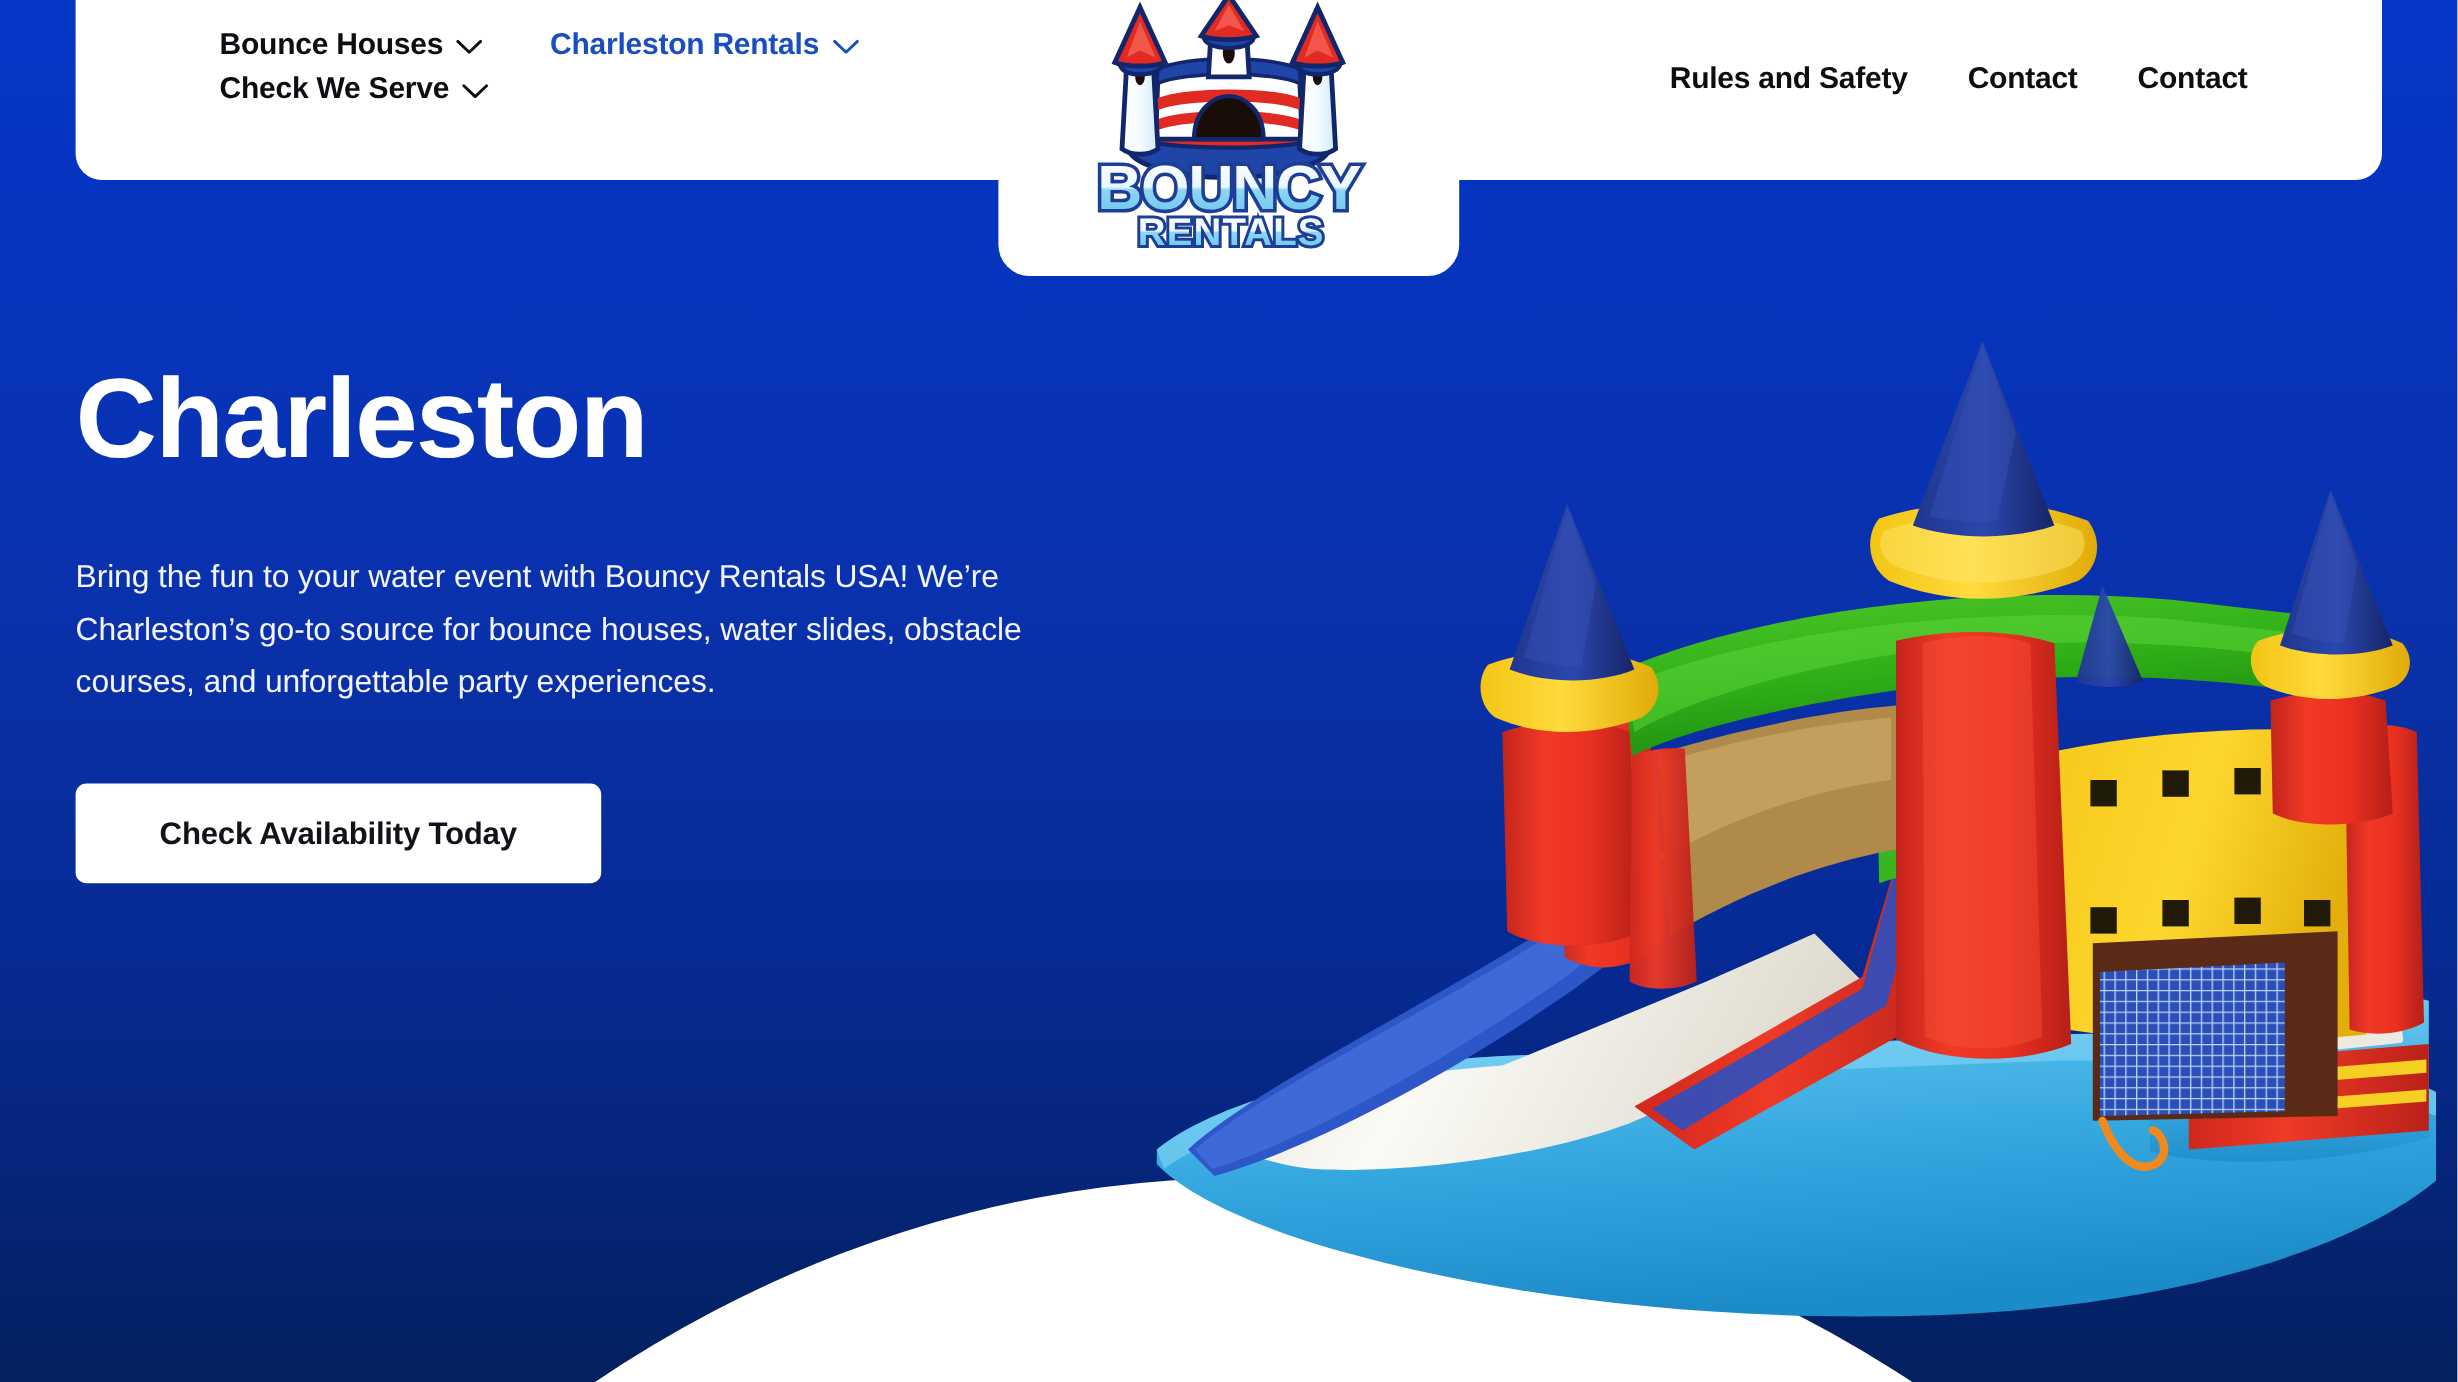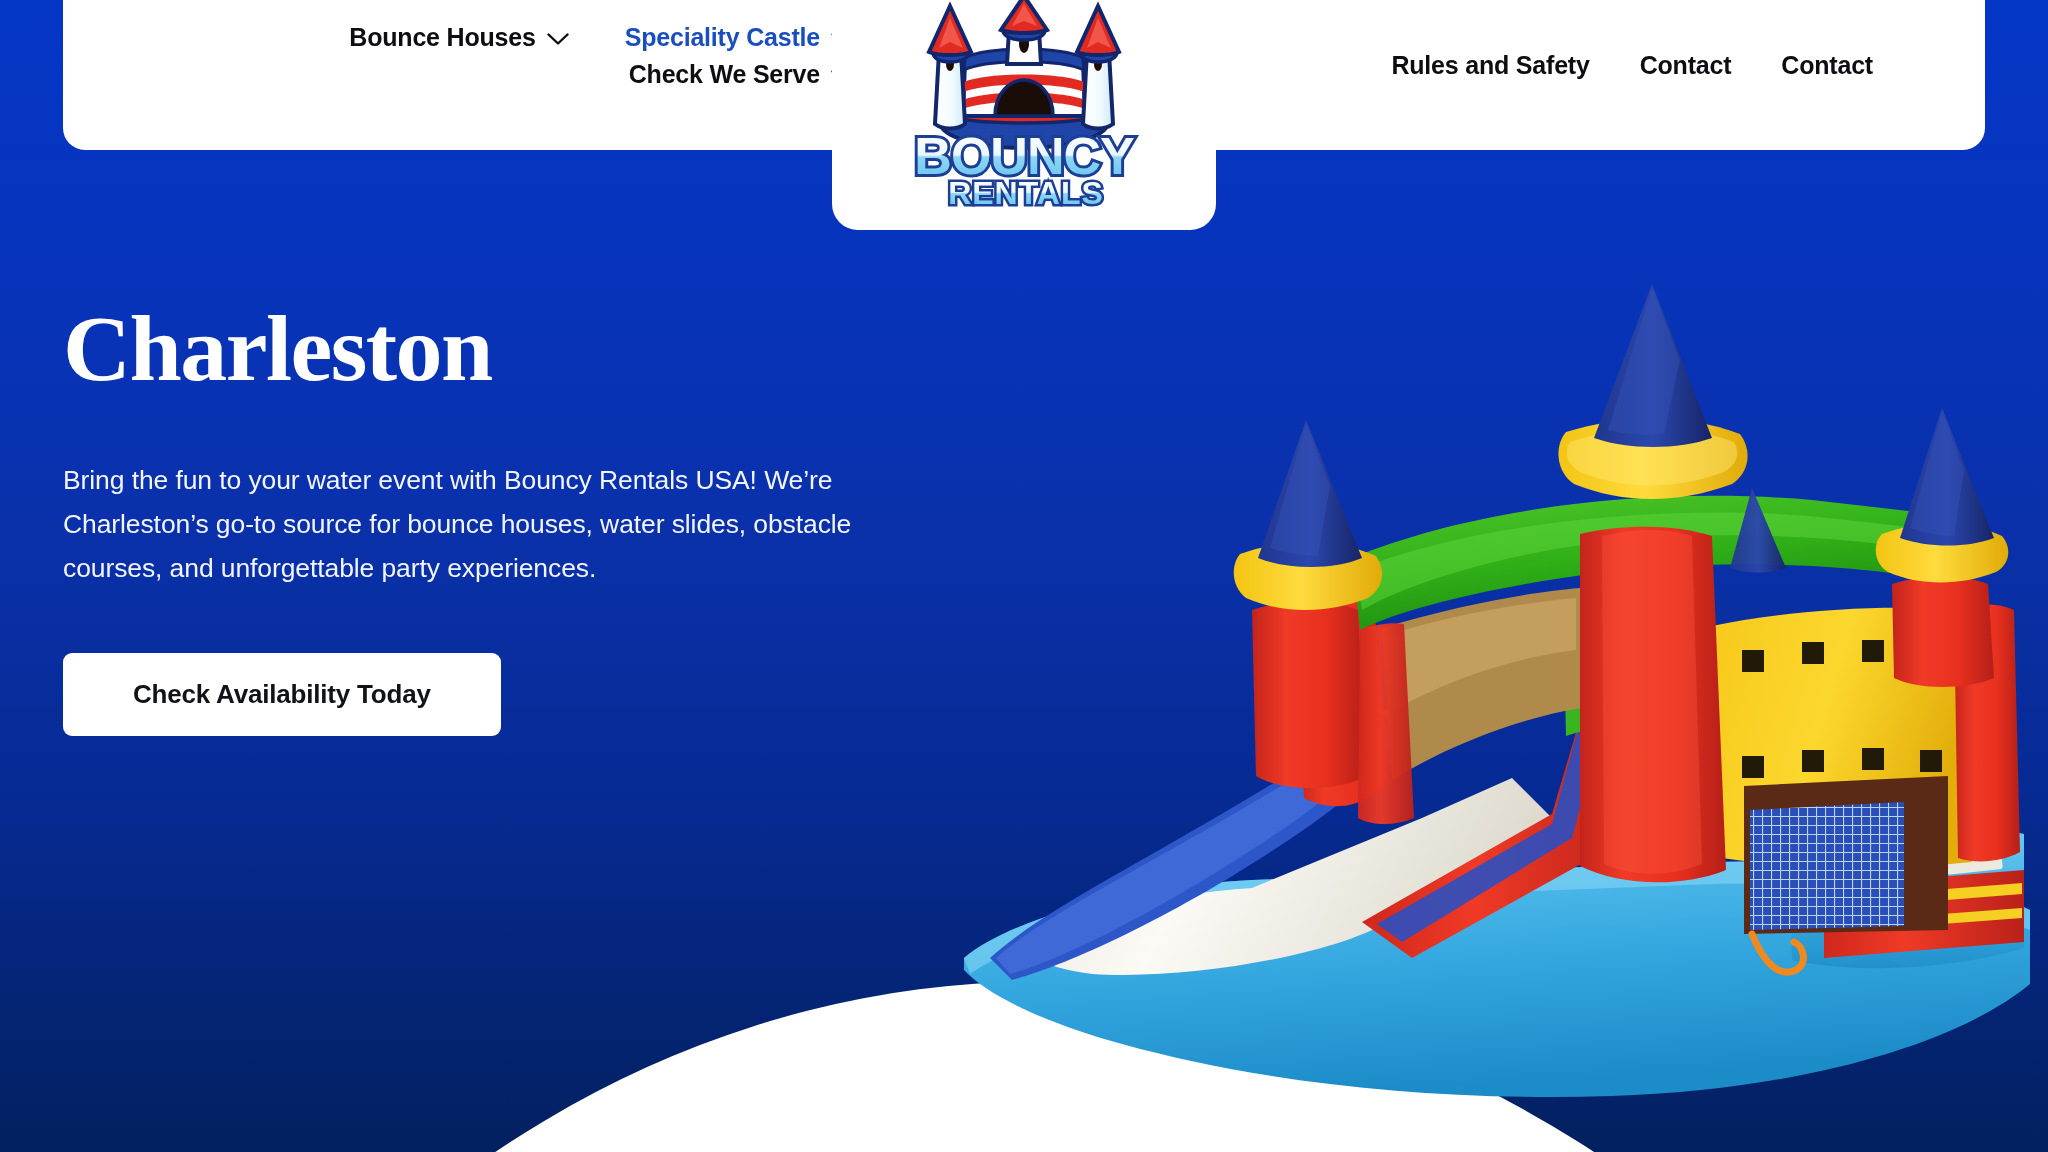--- a/index.html
+++ b/index.html
@@ -26,22 +26,22 @@
   .navbar{
     position:absolute; left:63px; top:-40px; width:1922px; height:190px;
     background:#ffffff; border-radius:0 0 22px 22px;
     z-index:20; display:flex; align-items:flex-end;
   }
   .nav-inner{
     position:relative; width:100%; height:150px;
     display:flex; align-items:center;
   }
   .nav-left{
-    position:absolute; left:110px; top:22px; width:680px;
-    display:flex; flex-wrap:wrap; justify-content:flex-end;
+    position:absolute; left:120px; top:22px; width:680px;
+    display:flex; flex-wrap:wrap; justify-content:flex-start;
     column-gap:56px; row-gap:6px;
   }
   .nav-right{
     position:absolute; right:112px; top:50px;
     display:flex; align-items:center; column-gap:50px;
   }
   .nav-item{
     display:inline-flex; align-items:center; gap:11px;
     font-size:25px; font-weight:700; color:#0d0d12; letter-spacing:-0.2px;
     white-space:nowrap; cursor:pointer; line-height:1.25;
@@ -59,21 +59,20 @@
   }
   .logo-mark{ width:250px; height:218px; display:block; }
 
   
   .hero-text{
     position:absolute; left:63px; top:285px; width:930px; z-index:10;
   }
   .hero-title{
     color:#ffffff; font-size:94px; line-height:1.36; font-weight:700;
     letter-spacing:-1.5px;
-    font-family:Liberation Serif, serif;
   }
   .hero-title .tline{ display:block; }
   .hero-sub{
     margin-top:46px; color:#f2f5ff; font-size:26.5px; line-height:1.66;
     font-weight:400; max-width:870px; letter-spacing:-0.1px;
   }
   .cta-btn{
     margin-top:62px; display:inline-block;
     background:#ffffff; color:#12131a;
     font-size:26px; font-weight:700; letter-spacing:-0.2px;
@@ -259,21 +258,21 @@
         <a class="nav-item">
           <span>Bounce Houses</span>
           <span class="chev">
             <svg viewBox="0 0 22 13">
                 <path d="M1.5 1.5 L11 10.5 L20.5 1.5" fill="none" stroke="currentColor" stroke-width="2.4" stroke-linecap="round" stroke-linejoin="round"></path>
               </svg>
           </span>
         </a>
 
         <a class="nav-item accent">
-          <span>Speciality Castle</span>
+          <span>Charleston Rentals</span>
           <span class="chev">
             <svg viewBox="0 0 22 13">
                 <path d="M1.5 1.5 L11 10.5 L20.5 1.5" fill="none" stroke="currentColor" stroke-width="2.4" stroke-linecap="round" stroke-linejoin="round"></path>
               </svg>
           </span>
         </a>
 
         <a class="nav-item">
           <span>Check We Serve</span>
           <span class="chev">

